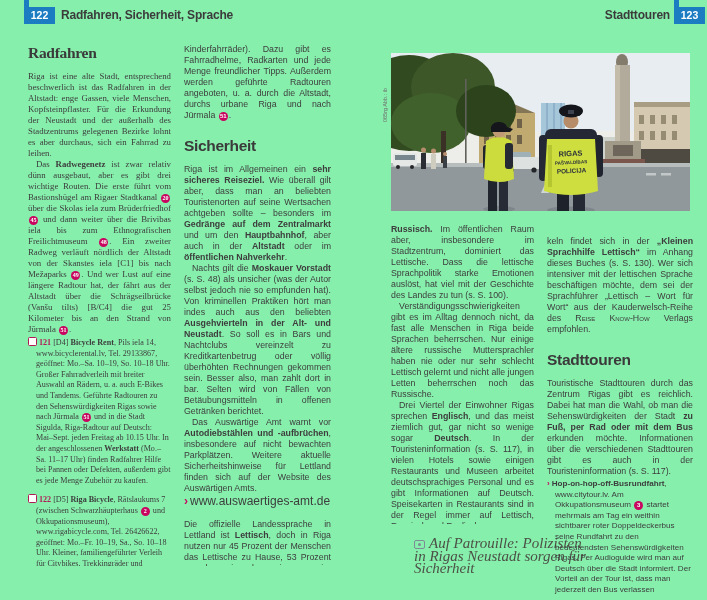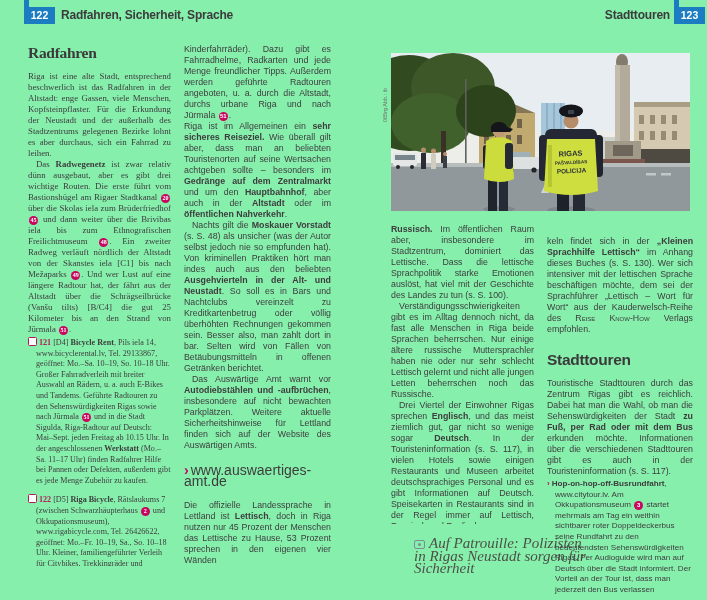--- a/index.html
+++ b/index.html
@@ -12,21 +12,21 @@
   .pagenum-notch{position:absolute;top:0;width:5px;height:8px;background:#1b7cc1;}
   .hdr-title{position:absolute;top:7px;height:17px;line-height:17px;font-size:12px;font-weight:700;color:#3b3b3b;letter-spacing:-0.2px;}
 
   
   .col{position:absolute;font-size:8.8px;line-height:11px;text-align:justify;overflow:hidden;}
   .p{margin:0;}
   .ind{text-indent:8px;}
   .h1{font-size:15.5px;font-weight:700;color:#3a3a3a;letter-spacing:-0.3px;line-height:18px;margin:16px 0 9px 0;}
   .h1.first{margin-top:0;}
   .entry{font-size:8.1px;line-height:10.6px;text-align:left;padding-left:8px;text-indent:-8px;margin-top:2px;}
-  .linkline{font-size:14px;line-height:10.6px;text-align:left;margin-top:14px;}
+  .linkline{font-size:12px;line-height:10.6px;text-align:left;margin-top:2px;}
 
   
   .sg-t{}
   .sg-b{font-weight:700;}
   .sg-sc{font-variant:small-caps;}
   .sg-num{color:#b01b55;font-weight:700;text-align:center;}
   .sg-arr{color:#c8055f;font-weight:700;padding-right:2px;}
   .sg-circ{display:inline-block;min-width:9px;height:9px;line-height:9px;border-radius:50%;
            background:#c8055f;color:#fff;font-size:6px;font-weight:700;text-align:center;
            vertical-align:0px;margin:0 1px;text-indent:0;}
@@ -61,20 +61,21 @@
   <div class="col" style="left:28px;top:44px;width:143px;height:522px;font-family:Liberation Serif, serif;">
     <div class="h1 first">Radfahren</div>
     <p class="p"><span class="sg-t">Riga ist eine alte Stadt, entsprechend beschwerlich ist das Radfahren in der Altstadt: enge Gassen, viele Menschen, Kopfsteinpflaster. Für die Erkundung der Neustadt und der außerhalb des Stadtzentrums gelegenen Bezirke lohnt es aber durchaus, sich ein Fahrrad zu leihen.</span></p>
     <p class="p ind"><span class="sg-t">Das </span><span class="sg-b">Radwegenetz</span><span class="sg-t"> ist zwar relativ dünn ausgebaut, aber es gibt drei wichtige Routen. Die erste führt vom Bastionshügel am Rigaer Stadtkanal </span><span class="sg-circ">20</span><span class="sg-t"> über die Skolas iela zum Brüderfriedhof </span><span class="sg-circ">45</span><span class="sg-t"> und dann weiter über die Brivibas iela bis zum Ethnografischen Freilichtmuseum </span><span class="sg-circ">48</span><span class="sg-t">. Ein zweiter Radweg verläuft nördlich der Altstadt von der Skanstes iela [C1] bis nach Mežaparks </span><span class="sg-circ">49</span><span class="sg-t">. Und wer Lust auf eine längere Radtour hat, der fährt aus der Altstadt über die Schrägseilbrücke (Vanšu tilts) [B/C4] die gut 25 Kilometer bis an den Strand von Jūrmala </span><span class="sg-circ">51</span><span class="sg-t">.</span></p>
     <p class="entry"><span class="sg-poi"></span><span class="sg-num">121</span><span class="sg-t"> [D4] </span><span class="sg-b">Bicycle Rent</span><span class="sg-t">, Pils iela 14, www.bicyclerental.lv, Tel. 29133867, geöffnet: Mo.–Sa. 10–19, So. 10–18 Uhr. Großer Fahrradverleih mit breiter Auswahl an Rädern, u. a. auch E-Bikes und Tandems. Geführte Radtouren zu den Sehenswürdigkeiten Rigas sowie nach Jūrmala </span><span class="sg-circ">51</span><span class="sg-t"> und in die Stadt Sigulda, Riga-Radtour auf Deutsch: Mai–Sept. jeden Freitag ab 10.15 Uhr. In der angeschlossenen </span><span class="sg-b">Werkstatt</span><span class="sg-t"> (Mo.–Sa. 11–17 Uhr) finden Radfahrer Hilfe bei Pannen oder Defekten, außerdem gibt es jede Menge Zubehör zu kaufen.</span></p>
     <p class="entry"><span class="sg-poi"></span><span class="sg-num">122</span><span class="sg-t"> [D5] </span><span class="sg-b">Riga Bicycle</span><span class="sg-t">, Rātslaukums 7 (zwischen Schwarzhäupterhaus </span><span class="sg-circ">2</span><span class="sg-t"> und Okkupationsmuseum), www.rigabicycle.com, Tel. 26426622, geöffnet: Mo.–Fr. 10–19, Sa., So. 10–18 Uhr. Kleiner, familiengeführter Verleih für Citybikes, Trekkingräder und Mountainbikes (auch</span></p>
   </div>
 
   <div class="col" style="left:184px;top:44px;width:147px;height:522px;">
     <p class="p"><span class="sg-t">Kinderfahrräder). Dazu gibt es Fahrradhelme, Radkarten und jede Menge freundlicher Tipps. Außerdem werden geführte Radtouren angeboten, u. a. durch die Altstadt, durchs urbane Riga und nach Jūrmala </span><span class="sg-circ">51</span><span class="sg-t">.</span></p>
+    <div class="h1">Sicherheit</div>
     <p class="p"><span class="sg-t">Riga ist im Allgemeinen ein </span><span class="sg-b">sehr sicheres Reiseziel.</span><span class="sg-t"> Wie überall gilt aber, dass man an beliebten Touristenorten auf seine Wertsachen achtgeben sollte – besonders im </span><span class="sg-b">Gedränge auf dem Zentralmarkt</span><span class="sg-t"> und um den </span><span class="sg-b">Hauptbahnhof</span><span class="sg-t">, aber auch in der </span><span class="sg-b">Altstadt</span><span class="sg-t"> oder im </span><span class="sg-b">öffentlichen Nahverkehr</span><span class="sg-t">.</span></p>
     <p class="p ind"><span class="sg-t">Nachts gilt die </span><span class="sg-b">Moskauer Vorstadt</span><span class="sg-t"> (s. S. 48) als unsicher (was der Autor selbst jedoch nie so empfunden hat). Von kriminellen Praktiken hört man indes auch aus den beliebten </span><span class="sg-b">Ausgehvierteln in der Alt- und Neustadt</span><span class="sg-t">. So soll es in Bars und Nachtclubs vereinzelt zu Kreditkartenbetrug oder völlig überhöhten Rechnungen gekommen sein. Besser also, man zahlt dort in bar. Selten wird von Fällen von Betäubungsmitteln in offenen Getränken berichtet.</span></p>
     <p class="p ind"><span class="sg-t">Das Auswärtige Amt warnt vor </span><span class="sg-b">Autodiebstählen und -aufbrüchen</span><span class="sg-t">, insbesondere auf nicht bewachten Parkplätzen. Weitere aktuelle Sicherheitshinweise für Lettland finden sich auf der Website des Auswärtigen Amts.</span></p>
     <p class="linkline"><span class="sg-arr">›</span><span class="sg-t">www.auswaertiges-amt.de</span></p>
     <p class="p"><span class="sg-t">Die offizielle Landessprache in Lettland ist </span><span class="sg-b">Lettisch</span><span class="sg-t">, doch in Riga nutzen nur 45 Prozent der Menschen das Lettische zu Hause, 53 Prozent sprechen in den eigenen vier Wänden</span></p>
   </div>
 
   <div class="credit">065rg Abb.: ib</div>
   <div class="photo">
     <svg width="299" height="158" viewBox="0 0 299 158" xmlns="http://www.w3.org/2000/svg">

